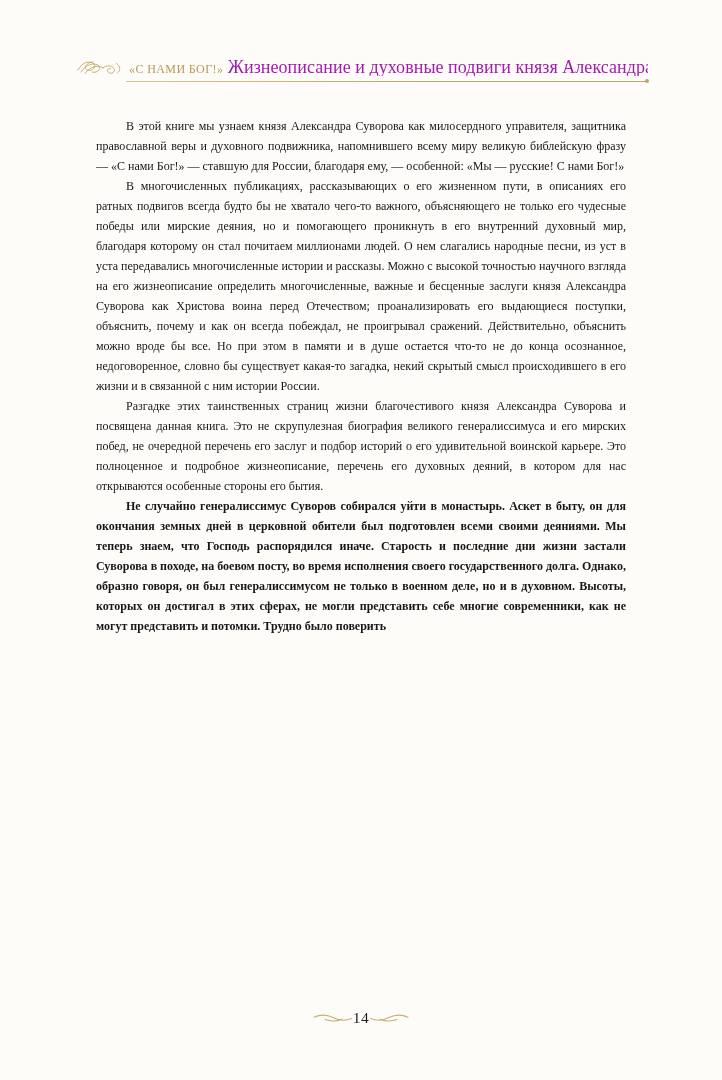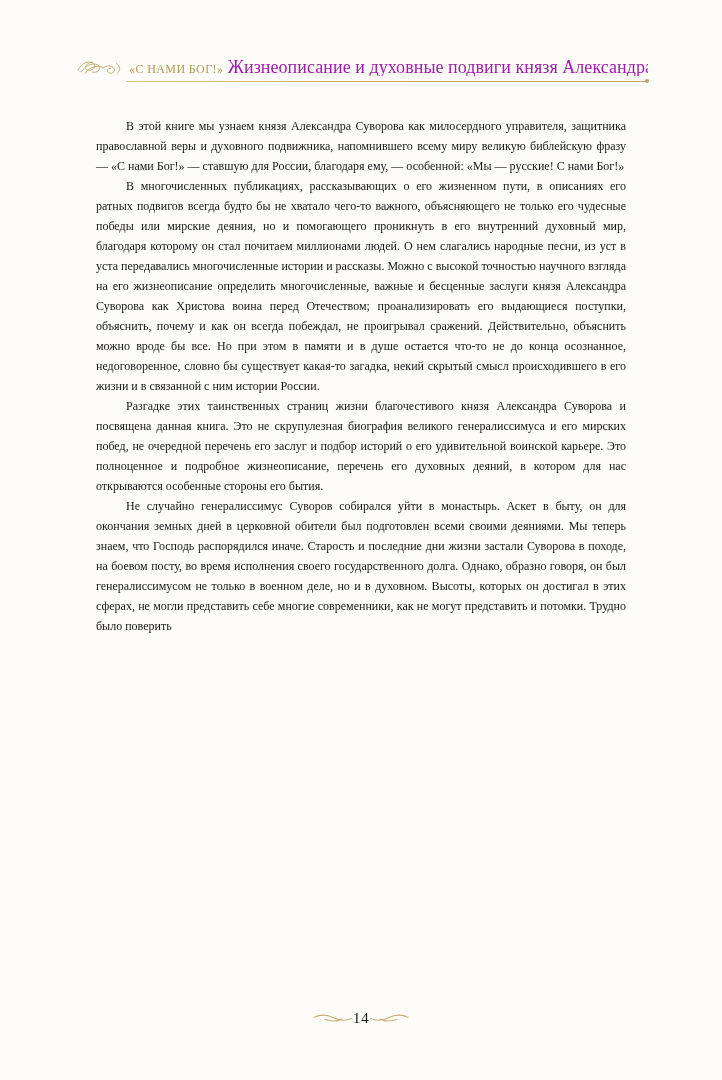--- a/index.html
+++ b/index.html
@@ -86,20 +86,21 @@
     text-justify: inter-word;
     hyphens: manual;
     -webkit-hyphens: manual;
   }
   .body-text p {
     margin: 0;
     text-indent: 30px;
   }
   .body-text p.last-frag {
     text-align: justify;
+    font-weight: bold;
   }
 
   
   .folio {
     position: absolute;
     left: 0;
     right: 0;
     top: 1005px;
     height: 26px;
     display: flex;

